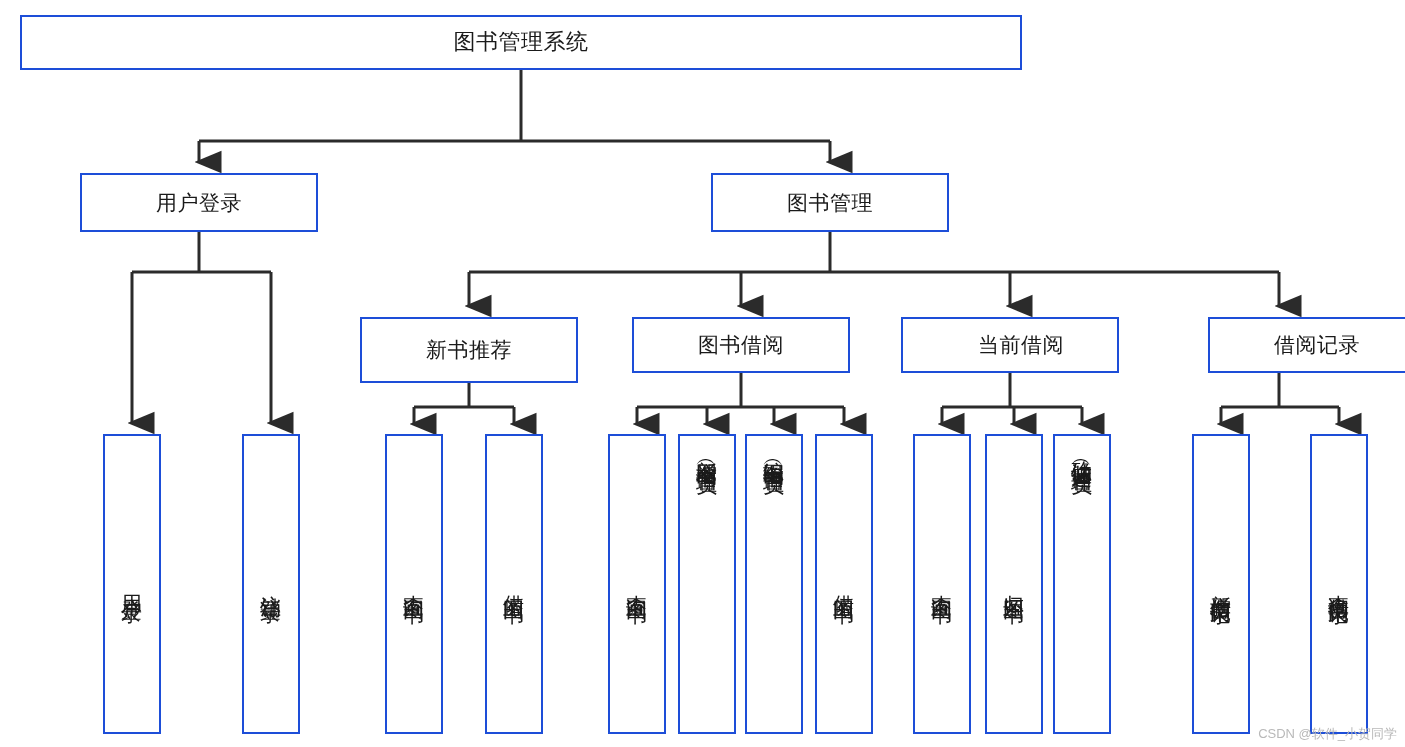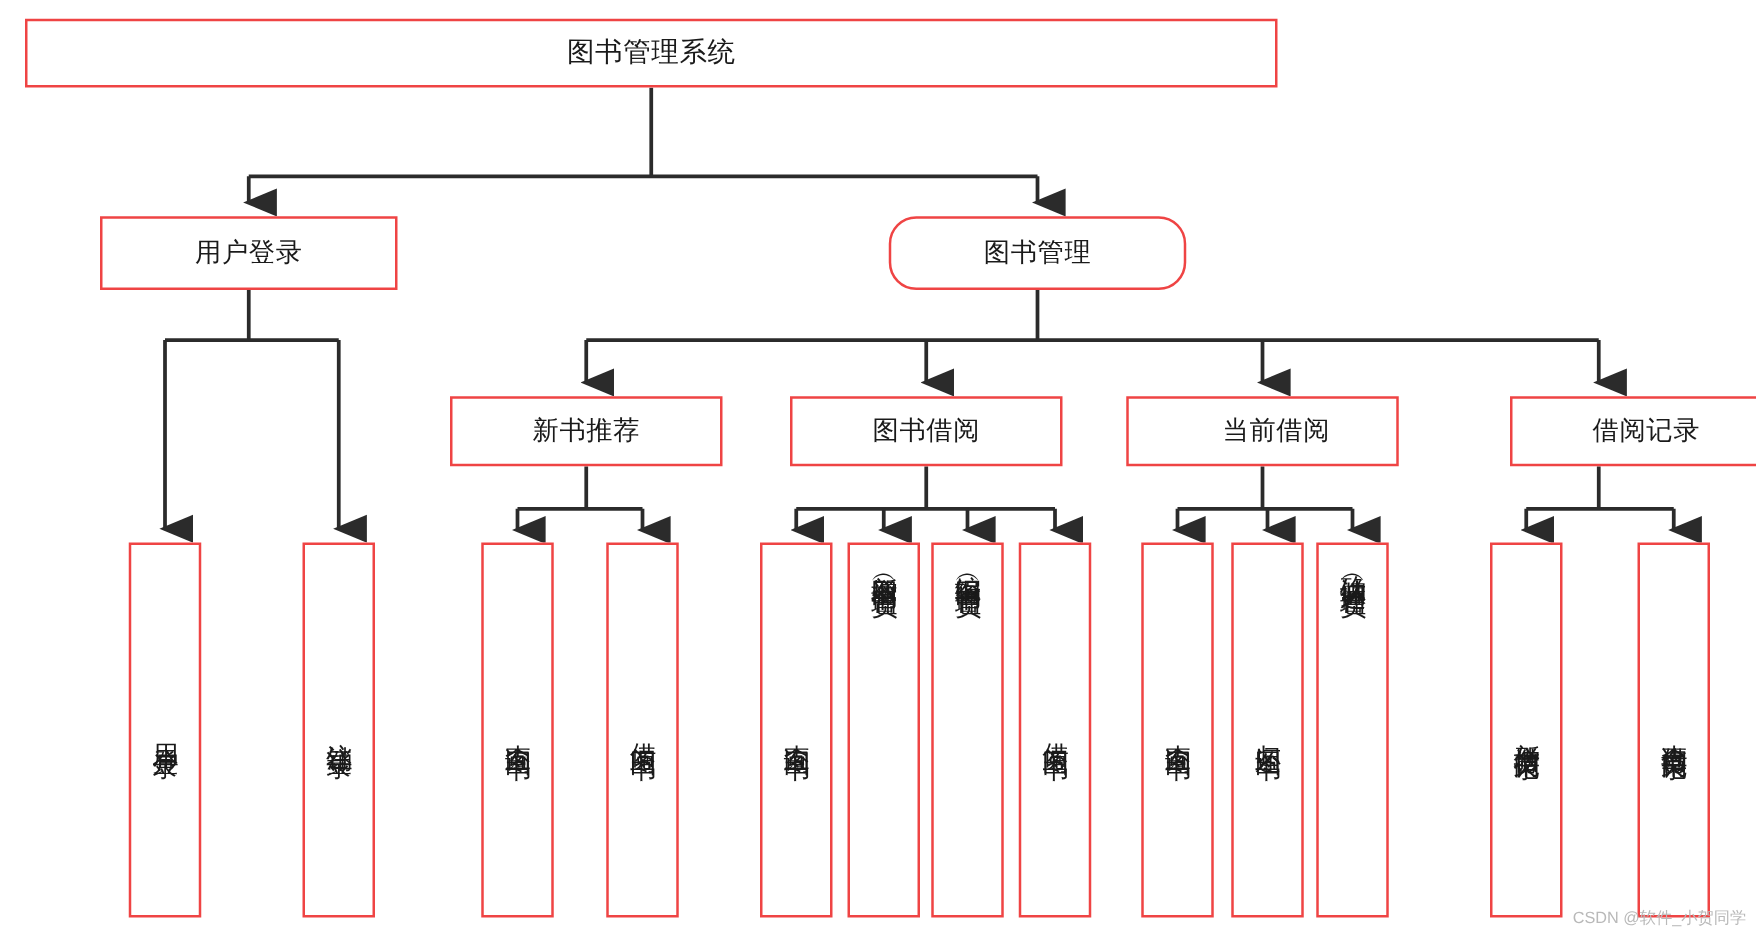--- a/index.html
+++ b/index.html
@@ -24,21 +24,21 @@
     left: 0;
     top: 0;
     width: 1405px;
     height: 747px;
     pointer-events: none;
   }
   .node {
     position: absolute;
     box-sizing: border-box;
     background: #ffffff;
-    border: 2px solid #ef4444;
+    border: 2px solid #1d4ed8;
     display: flex;
     align-items: center;
     justify-content: center;
     color: #1a1a1a;
     z-index: 2;
   }
   .node-label {
     display: block;
     line-height: 1.12;
     letter-spacing: 0.5px;
@@ -140,25 +140,25 @@
   </svg>
 
   <div class="node horiz root" style="left:20px;top:15px;width:1002px;height:55px;">
     <span class="node-label">图书管理系统</span>
   </div>
 
   <div class="node horiz" style="left:80px;top:173px;width:238px;height:59px;">
     <span class="node-label">用户登录</span>
   </div>
 
-  <div class="node horiz" style="left:711px;top:173px;width:238px;height:59px;border-radius:22px;">
+  <div class="node horiz" style="left:711px;top:173px;width:238px;height:59px;">
     <span class="node-label">图书管理</span>
   </div>
 
-  <div class="node horiz" style="left:360px;top:317px;width:218px;height:56px;">
+  <div class="node horiz" style="left:360px;top:317px;width:218px;height:66px;">
     <span class="node-label">新书推荐</span>
   </div>
 
   <div class="node horiz" style="left:632px;top:317px;width:218px;height:56px;">
     <span class="node-label">图书借阅</span>
   </div>
 
   <div class="node horiz" style="left:901px;top:317px;width:218px;height:56px;padding-left:22px;">
     <span class="node-label">当前借阅</span>
   </div>

